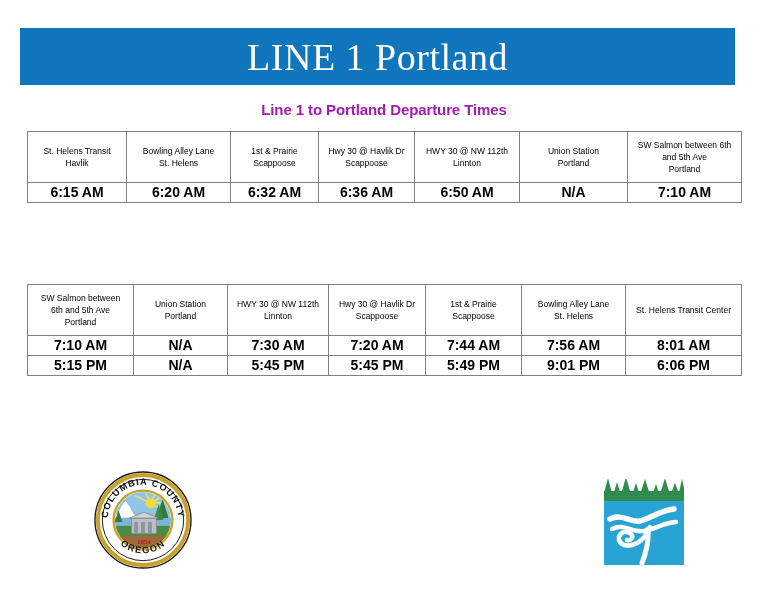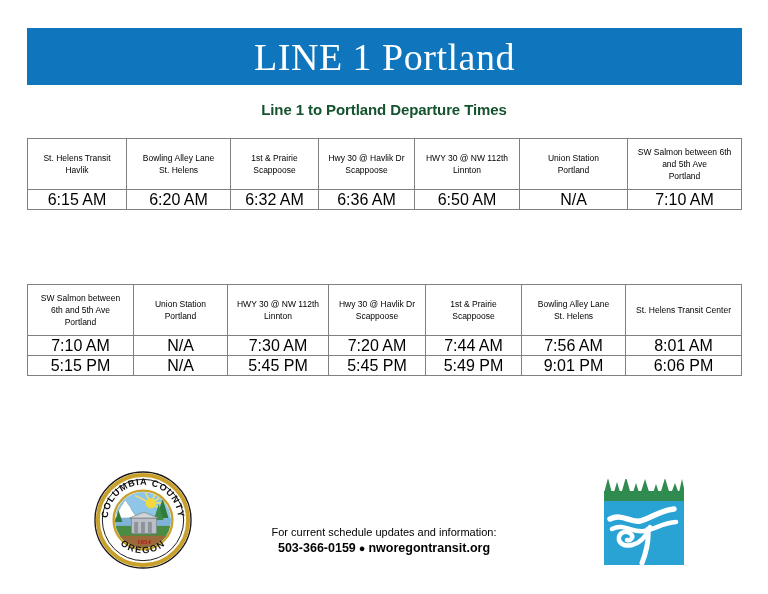--- a/index.html
+++ b/index.html
@@ -18,21 +18,21 @@
 
   .page {
     position: relative;
     width: 768px;
     height: 594px;
   }
 
   
   .banner {
     position: absolute;
-    left: 27px;
+    left: 20px;
     top: 28px;
     width: 715px;
     height: 57px;
     background: #0f75bd;
     display: flex;
     align-items: center;
     justify-content: center;
   }
   .banner-title {
     font-family: "Liberation Serif", serif;
@@ -46,55 +46,55 @@
 
   
   .section-heading {
     position: absolute;
     left: 0;
     width: 768px;
     text-align: center;
     font-family: "Liberation Sans", sans-serif;
     font-size: 15px;
     font-weight: bold;
-    color: #14532d;
+    color: #a21caf;
     letter-spacing: -0.1px;
   }
   #heading-1 { top: 101px; }
   #heading-2 { top: 244px; }
 
   
   .sched-table {
     position: absolute;
     left: 27px;
     width: 714px;
     border-collapse: collapse;
     table-layout: fixed;
     font-family: "Liberation Sans", sans-serif;
   }
-  #table-1 { top: 138px; }
+  #table-1 { top: 131px; }
   #table-2 { top: 284px; }
 
   .sched-table td,
   .sched-table th {
     border: 1px solid #808080;
     text-align: center;
     vertical-align: middle;
     padding: 0;
   }
   .sched-table th {
     font-size: 8.5px;
     font-weight: normal;
     line-height: 1.45;
     height: 46px;
     padding: 2px 3px;
   }
   .sched-table td {
-    font-size: 16px;
-    font-weight: normal;
+    font-size: 14px;
+    font-weight: bold;
     height: 19px;
     line-height: 19px;
   }
 
   
   #table-1 col.c0 { width: 99px; }
   #table-1 col.c1 { width: 104px; }
   #table-1 col.c2 { width: 88px; }
   #table-1 col.c3 { width: 96px; }
   #table-1 col.c4 { width: 105px; }
@@ -363,20 +363,14 @@
       </g>
 
       <path d="M 8,42 C 20,36 28,46 38,44 C 48,42 56,34 72,32" fill="none" stroke="#ffffff" stroke-width="5.5" stroke-linecap="round"></path>
       <path d="M 10,52 C 22,46 30,56 42,54 C 54,52 60,46 74,45" fill="none" stroke="#ffffff" stroke-width="4.5" stroke-linecap="round"></path>
       <path d="M 48,50 C 44,60 38,66 30,68 C 22,70 16,66 17,60
                C 18,55 25,53 29,57 C 32,60 29,64 25,63" fill="none" stroke="#ffffff" stroke-width="4.5" stroke-linecap="round"></path>
       <path d="M 46,52 C 47,64 44,76 40,86" fill="none" stroke="#ffffff" stroke-width="5" stroke-linecap="round"></path>
     </g>
   </svg>
 
-  <div class="footer-text">
-    <div class="footer-line1">For current schedule updates and information:</div>
-    <div class="footer-line2">
-      <span>503-366-0159</span><span class="footer-bullet">●</span><span>nworegontransit.org</span>
-    </div>
-  </div>
 
 </div>
 
 </body></html>

